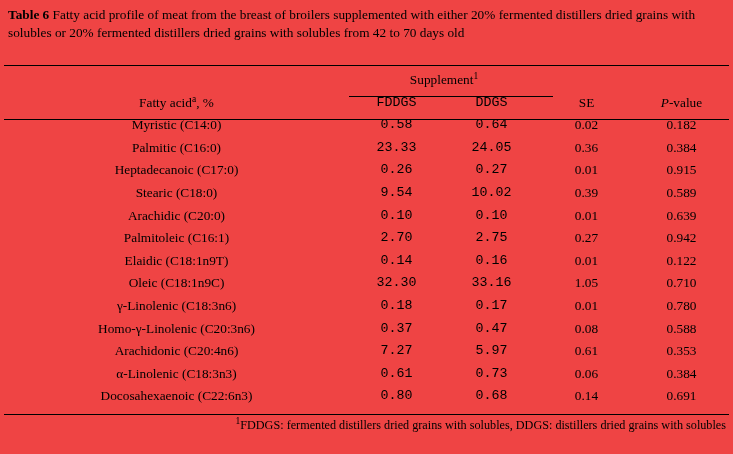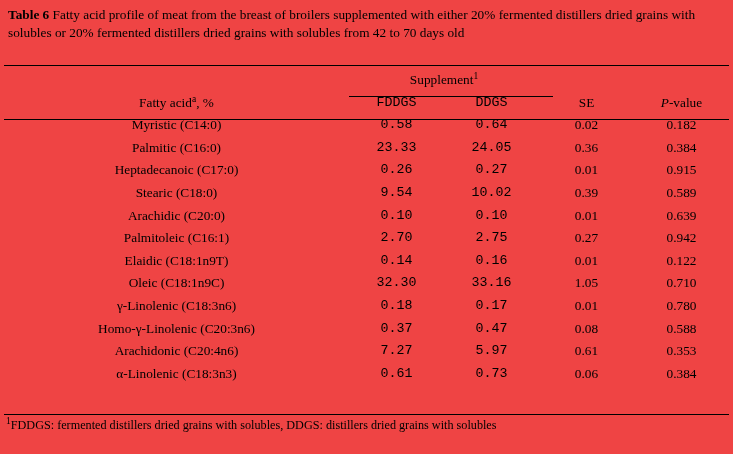--- a/index.html
+++ b/index.html
@@ -86,20 +86,21 @@
   .italic { font-style: italic; }
   sup { font-size: 9.5px; vertical-align: super; line-height: 0; }
 
   .footnote {
     position: absolute;
     left: 6px;
     top: 418px;
     width: 720px;
     font-size: 12.2px;
     line-height: 15px;
+    text-align: right;
   }
 </style>
 </head>
 <body>
 
 <div id="page">
 
   <div class="caption">
     <span class="label">Table 6</span>
     <span>Fatty acid profile of meat from the breast of broilers supplemented with either 20% fermented distillers dried grains with solubles or 20% fermented distillers dried grains with solubles from 42 to 70 days old</span>
@@ -210,20 +211,27 @@
         <td class="colw-se">0.61</td>
         <td class="colw-p">0.353</td>
       </tr>
       <tr>
         <td class="c-name">α-Linolenic (C18:3n3)</td>
         <td class="colw">0.61</td>
         <td class="colw">0.73</td>
         <td class="colw-se">0.06</td>
         <td class="colw-p">0.384</td>
       </tr>
+      <tr>
+        <td class="c-name">Docosahexaenoic (C22:6n3)</td>
+        <td class="colw">0.80</td>
+        <td class="colw">0.68</td>
+        <td class="colw-se">0.14</td>
+        <td class="colw-p">0.691</td>
+      </tr>
     </tbody>
   </table>
 
   <div class="footnote">
     <sup>1</sup><span>FDDGS: fermented distillers dried grains with solubles, DDGS: distillers dried grains with solubles</span>
   </div>
 
 </div>
 
 </body></html>

